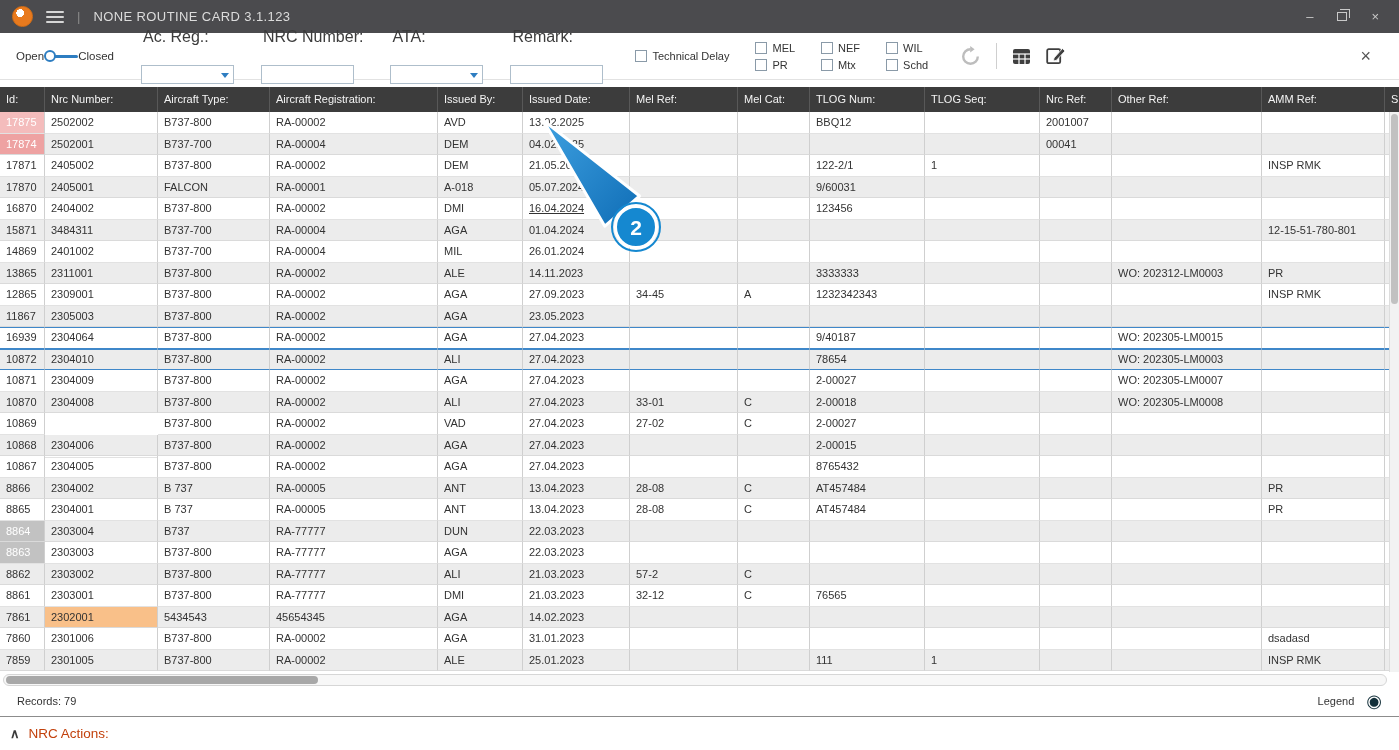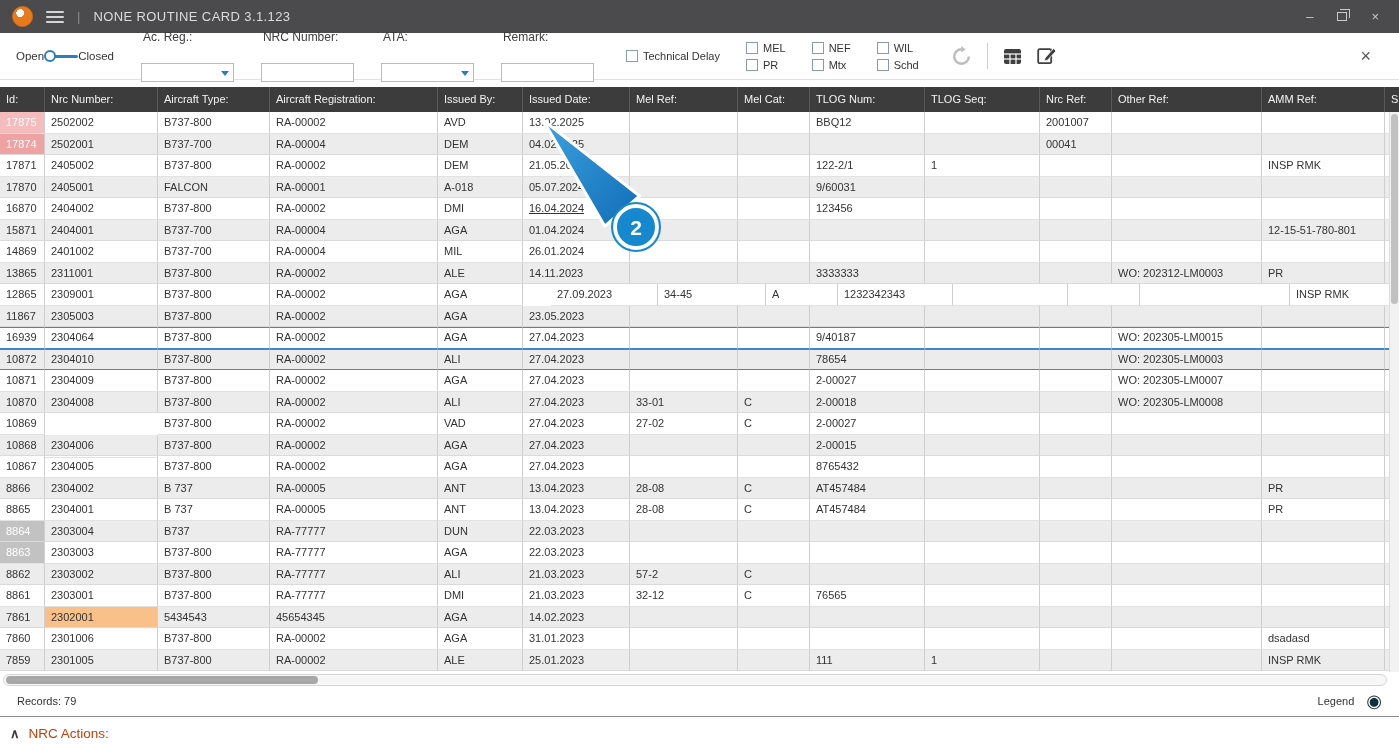--- a/index.html
+++ b/index.html
@@ -26,21 +26,21 @@
 
   
   .toolbar { position:absolute; top:33px; left:0; width:100%; height:47px; background:#fff;
     border-bottom:1px solid #e2e2e2; display:flex; align-items:center; padding:0 16px; }
   .switch-group { display:flex; align-items:center; font-size:11.5px; color:#333; }
   .switch { position:relative; width:34px; height:14px; cursor:pointer; }
   .switch .track { position:absolute; left:4px; right:0; top:6px; height:3px; background:#2d7dc1; border-radius:2px; }
   .switch .knob { position:absolute; left:0; top:1px; width:12px; height:12px; border-radius:50%;
     background:#fff; border:2px solid #2d7dc1; }
   .fgroup { display:flex; flex-direction:column; margin-left:27px; }
-  .fgroup label { font-size:12px; color:#3c3c3c; margin-bottom:19px; padding-left:2px; white-space:nowrap; }
+  .fgroup label { font-size:16px; color:#3c3c3c; margin-bottom:19px; padding-left:2px; white-space:nowrap; }
   .fgroup .inp { width:93px; height:19px; border:1px solid #aebecb; background:#fff; font-size:11px;
     padding:0 4px; outline:none; font-family:"Liberation Sans", sans-serif; }
   .combo-wrap { position:relative; width:93px; }
   .combo-wrap .inp { width:100%; padding-right:16px; }
   .combo-wrap::after { content:""; position:absolute; right:5px; top:8px;
     border-left:4px solid transparent; border-right:4px solid transparent; border-top:5px solid #2d7dc1; }
   .cb { display:flex; align-items:center; gap:5px; font-size:11px; color:#333; cursor:pointer; white-space:nowrap; }
   .cb .box { width:12px; height:12px; border:1px solid #8a9aa8; background:#fff; flex:none; }
   .cb-single { margin-left:32px; }
   .cb-col { display:flex; flex-direction:column; gap:5px; margin-left:26px; }
@@ -302,21 +302,21 @@
         <div class="td" style="width: 72px;"></div>
         <div class="td" style="width: 115px;">123456</div>
         <div class="td" style="width: 115px;"></div>
         <div class="td" style="width: 72px;"></div>
         <div class="td" style="width: 150px;"></div>
         <div class="td" style="width: 123px;"></div>
         <div class="td" style="width: 75px;"></div>
       </div>
       <div class="tr alt">
         <div class="td" style="width: 45px;">15871</div>
-        <div class="td" style="width: 113px;">2404001</div>
+        <div class="td" style="width: 113px;">3484311</div>
         <div class="td" style="width: 112px;">B737-700</div>
         <div class="td" style="width: 168px;">RA-00004</div>
         <div class="td" style="width: 85px;">AGA</div>
         <div class="td" style="width: 107px;">01.04.2024</div>
         <div class="td" style="width: 108px;"></div>
         <div class="td" style="width: 72px;"></div>
         <div class="td" style="width: 115px;"></div>
         <div class="td" style="width: 115px;"></div>
         <div class="td" style="width: 72px;"></div>
         <div class="td" style="width: 150px;"></div>
@@ -354,21 +354,21 @@
         <div class="td" style="width: 150px;">WO: 202312-LM0003</div>
         <div class="td" style="width: 123px;">PR</div>
         <div class="td" style="width: 75px;"></div>
       </div>
       <div class="tr">
         <div class="td" style="width: 45px;">12865</div>
         <div class="td" style="width: 113px;">2309001</div>
         <div class="td" style="width: 112px;">B737-800</div>
         <div class="td" style="width: 168px;">RA-00002</div>
         <div class="td" style="width: 85px;">AGA</div>
-        <div class="td" style="width: 107px; margin-left: 28px;">27.09.2023</div>
+        <div class="td" style="width: 107px;">27.09.2023</div>
         <div class="td" style="width: 108px;">34-45</div>
         <div class="td" style="width: 72px;">A</div>
         <div class="td" style="width: 115px;">1232342343</div>
         <div class="td" style="width: 115px;"></div>
         <div class="td" style="width: 72px;"></div>
         <div class="td" style="width: 150px;"></div>
         <div class="td" style="width: 123px;">INSP RMK</div>
         <div class="td" style="width: 75px;"></div>
       </div>
       <div class="tr alt">

